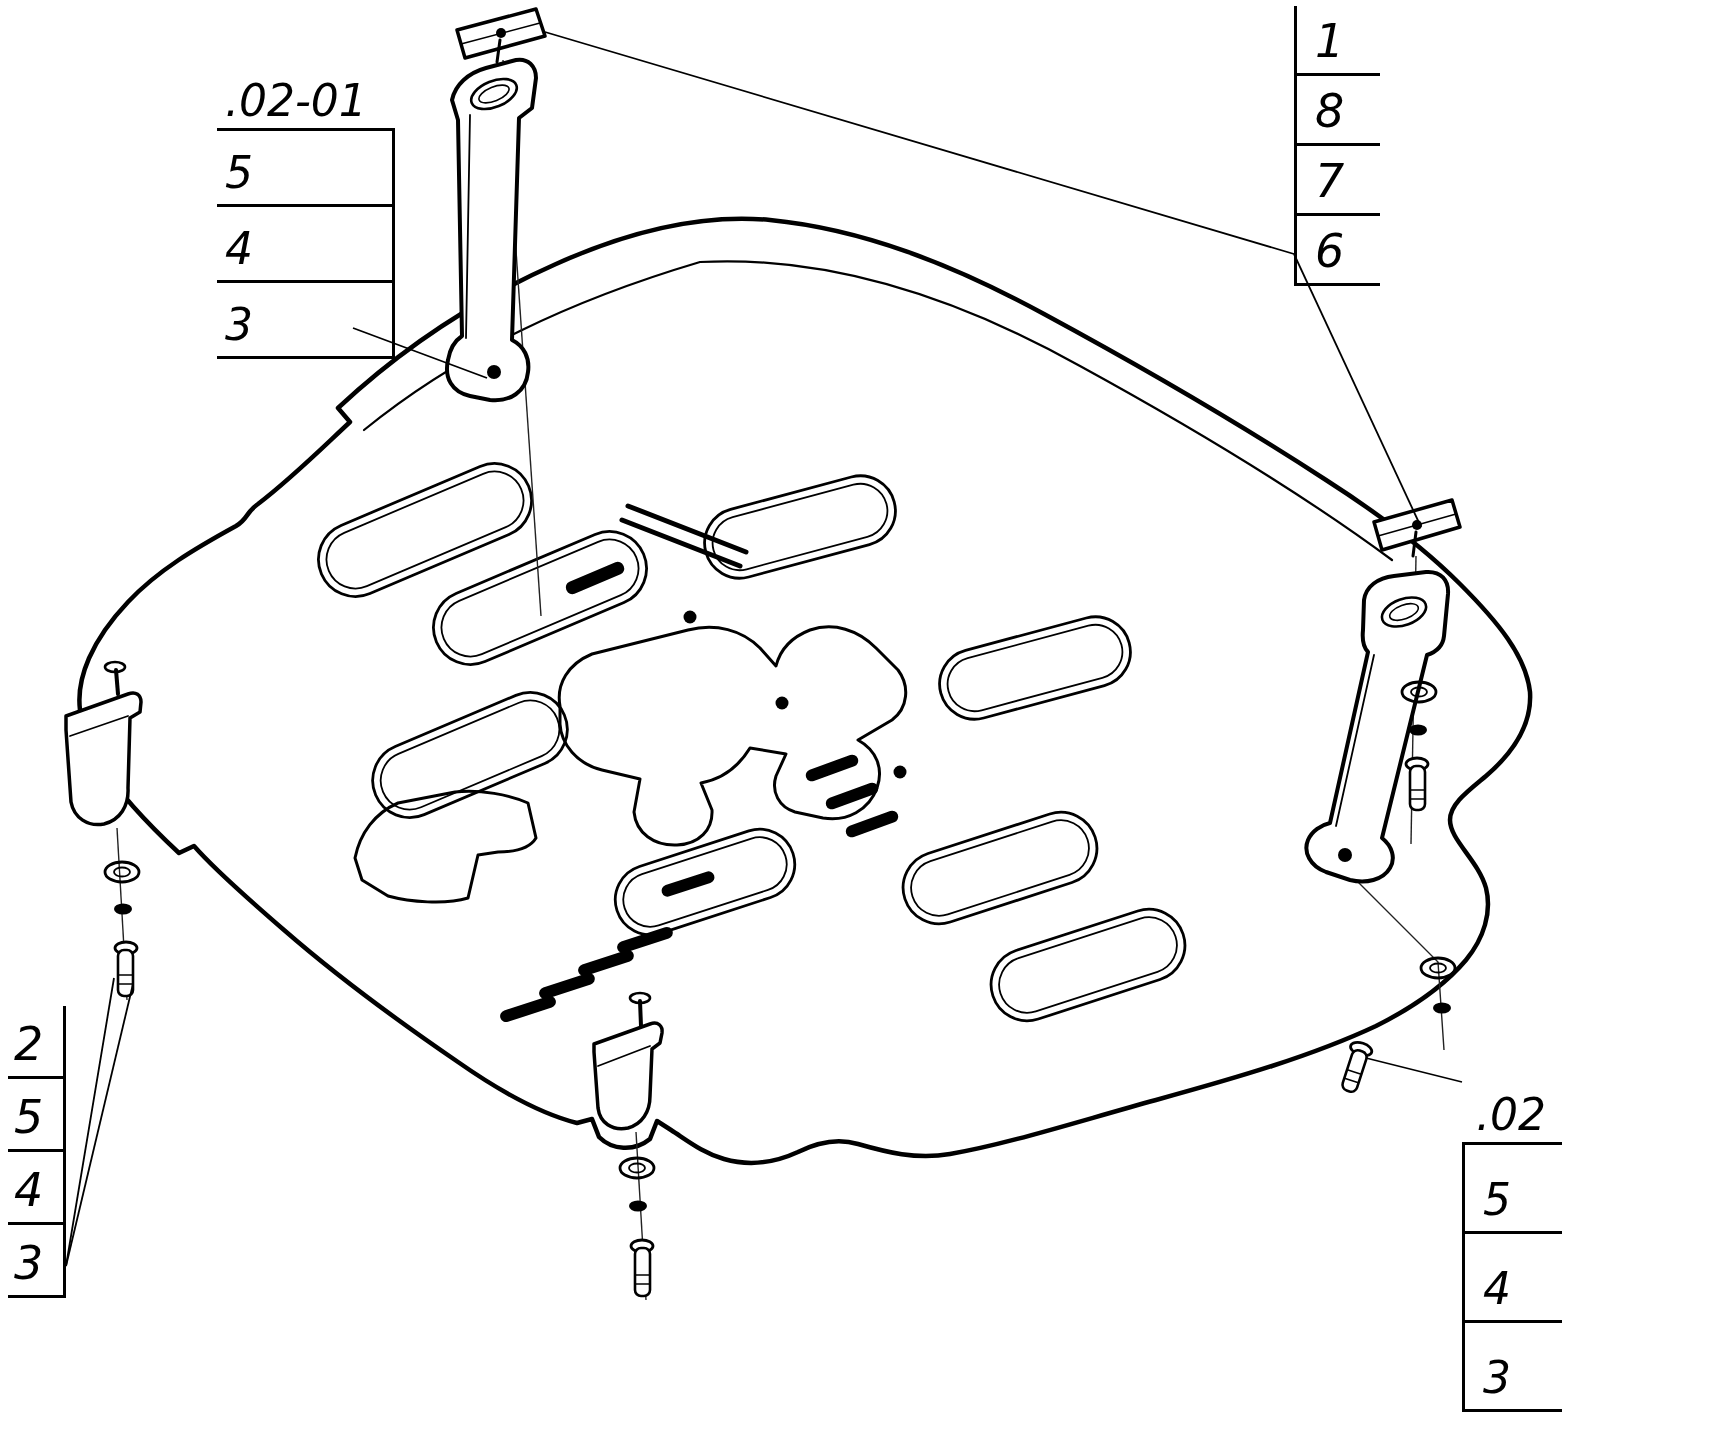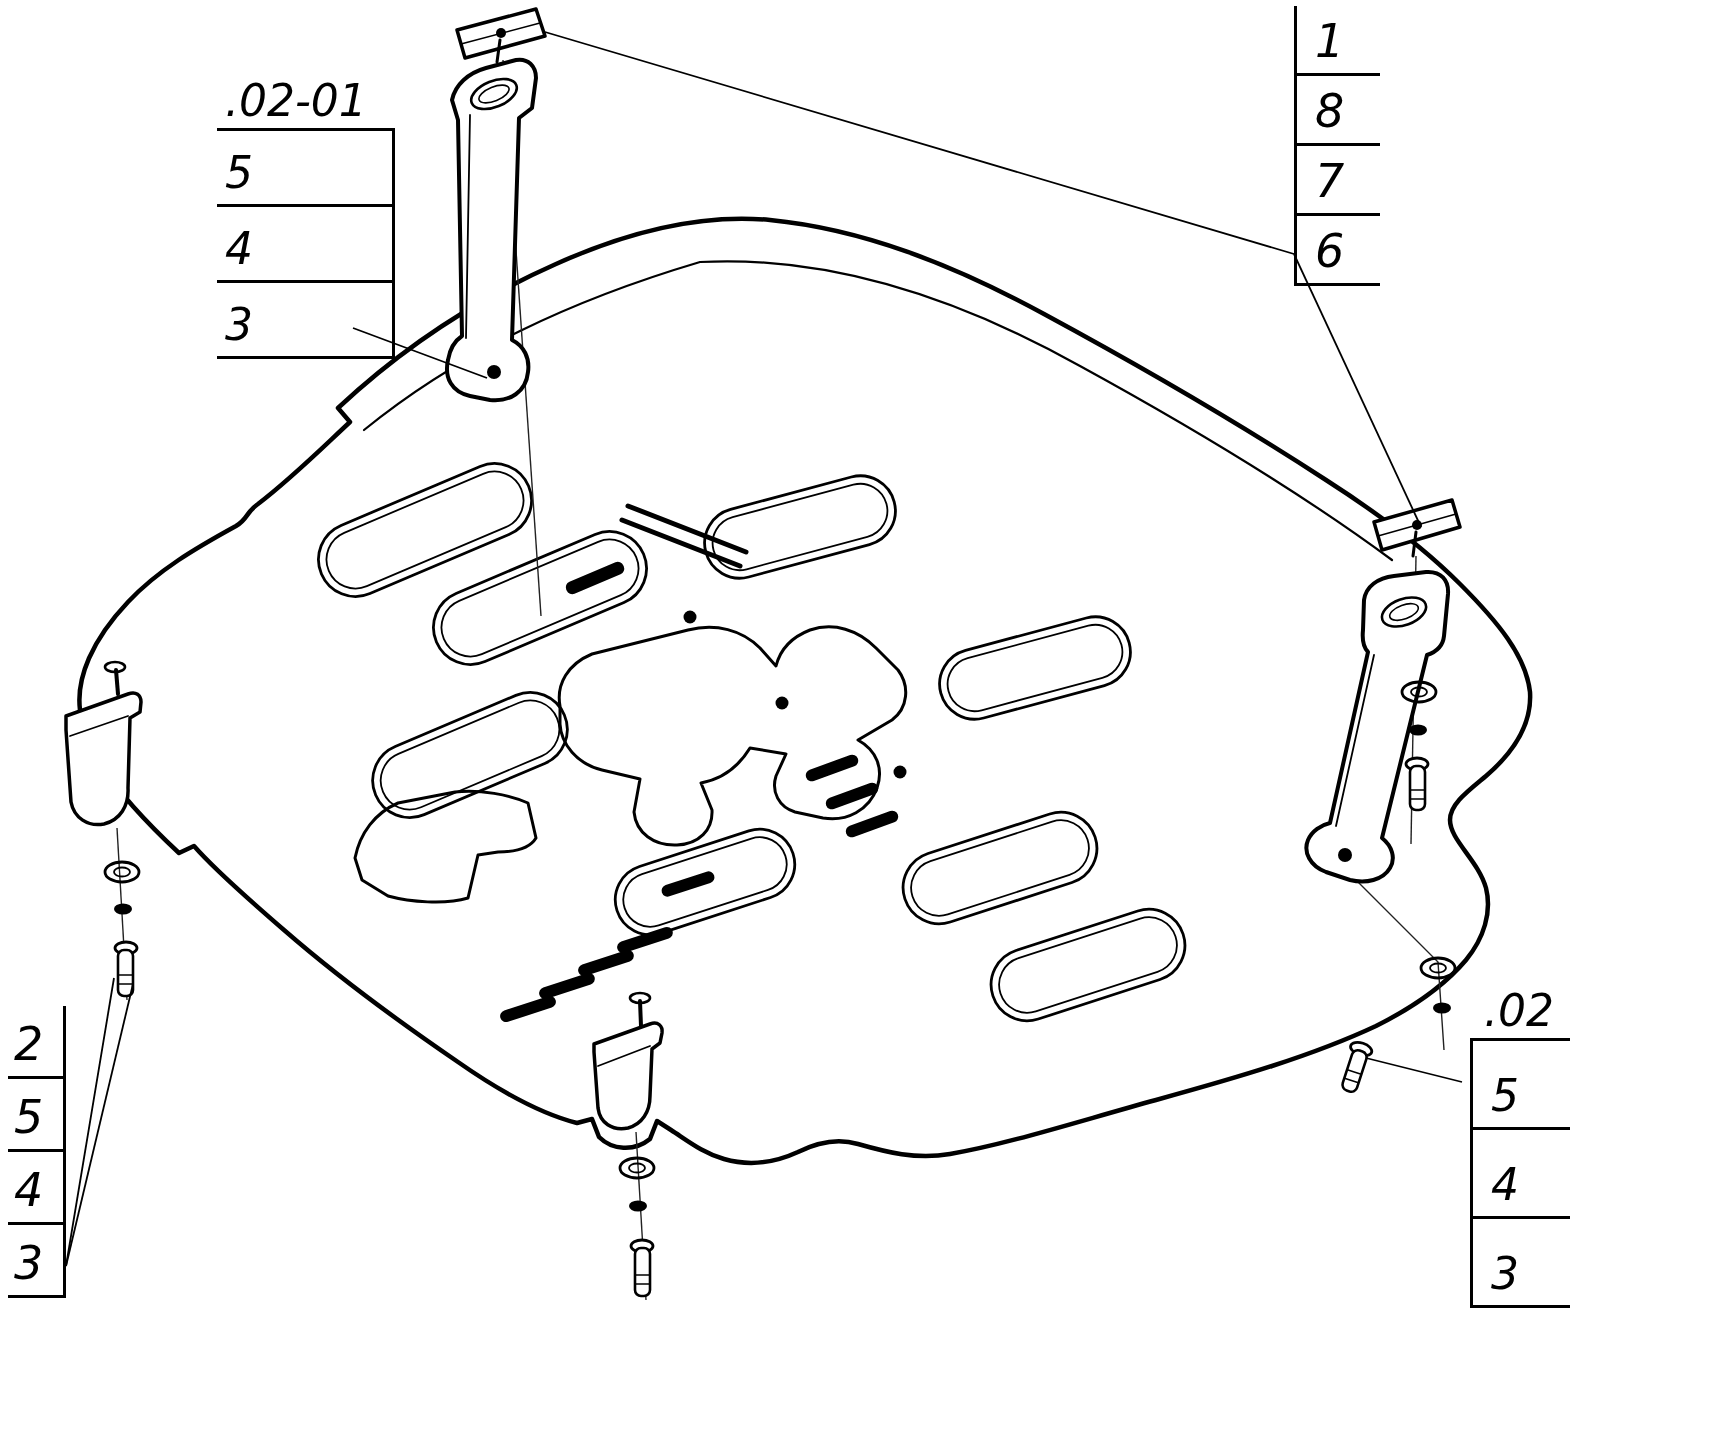--- a/index.html
+++ b/index.html
@@ -21,21 +21,21 @@
   .tl .co-row{font-size:44px;height:67px;padding:0 0 6px 8px;}
 
   .tr{left:1294px;top:6px;width:86px;}
   .tr .co-rows{border-left:3px solid #000;}
   .tr .co-row{font-size:46px;height:62px;padding:0 0 5px 18px;}
 
   .bl{left:8px;top:1006px;width:58px;}
   .bl .co-rows{border-right:3px solid #000;}
   .bl .co-row{font-size:46px;height:65px;padding:0 0 5px 6px;}
 
-  .br{left:1462px;top:986px;width:100px;margin-left:8px;}
+  .br{left:1462px;top:1090px;width:100px;}
   .br .co-header{font-size:44px;height:50px;padding:0 0 2px 14px;}
   .br .co-rows{border-left:3px solid #000;}
   .br .co-row{font-size:44px;height:80px;padding:0 0 6px 18px;}
 </style>
 </head>
 <body>
 
 <div id="canvas">
 
   <svg id="drawing-svg" width="1724" height="1429" viewBox="0 0 1724 1429" xmlns="http://www.w3.org/2000/svg">

